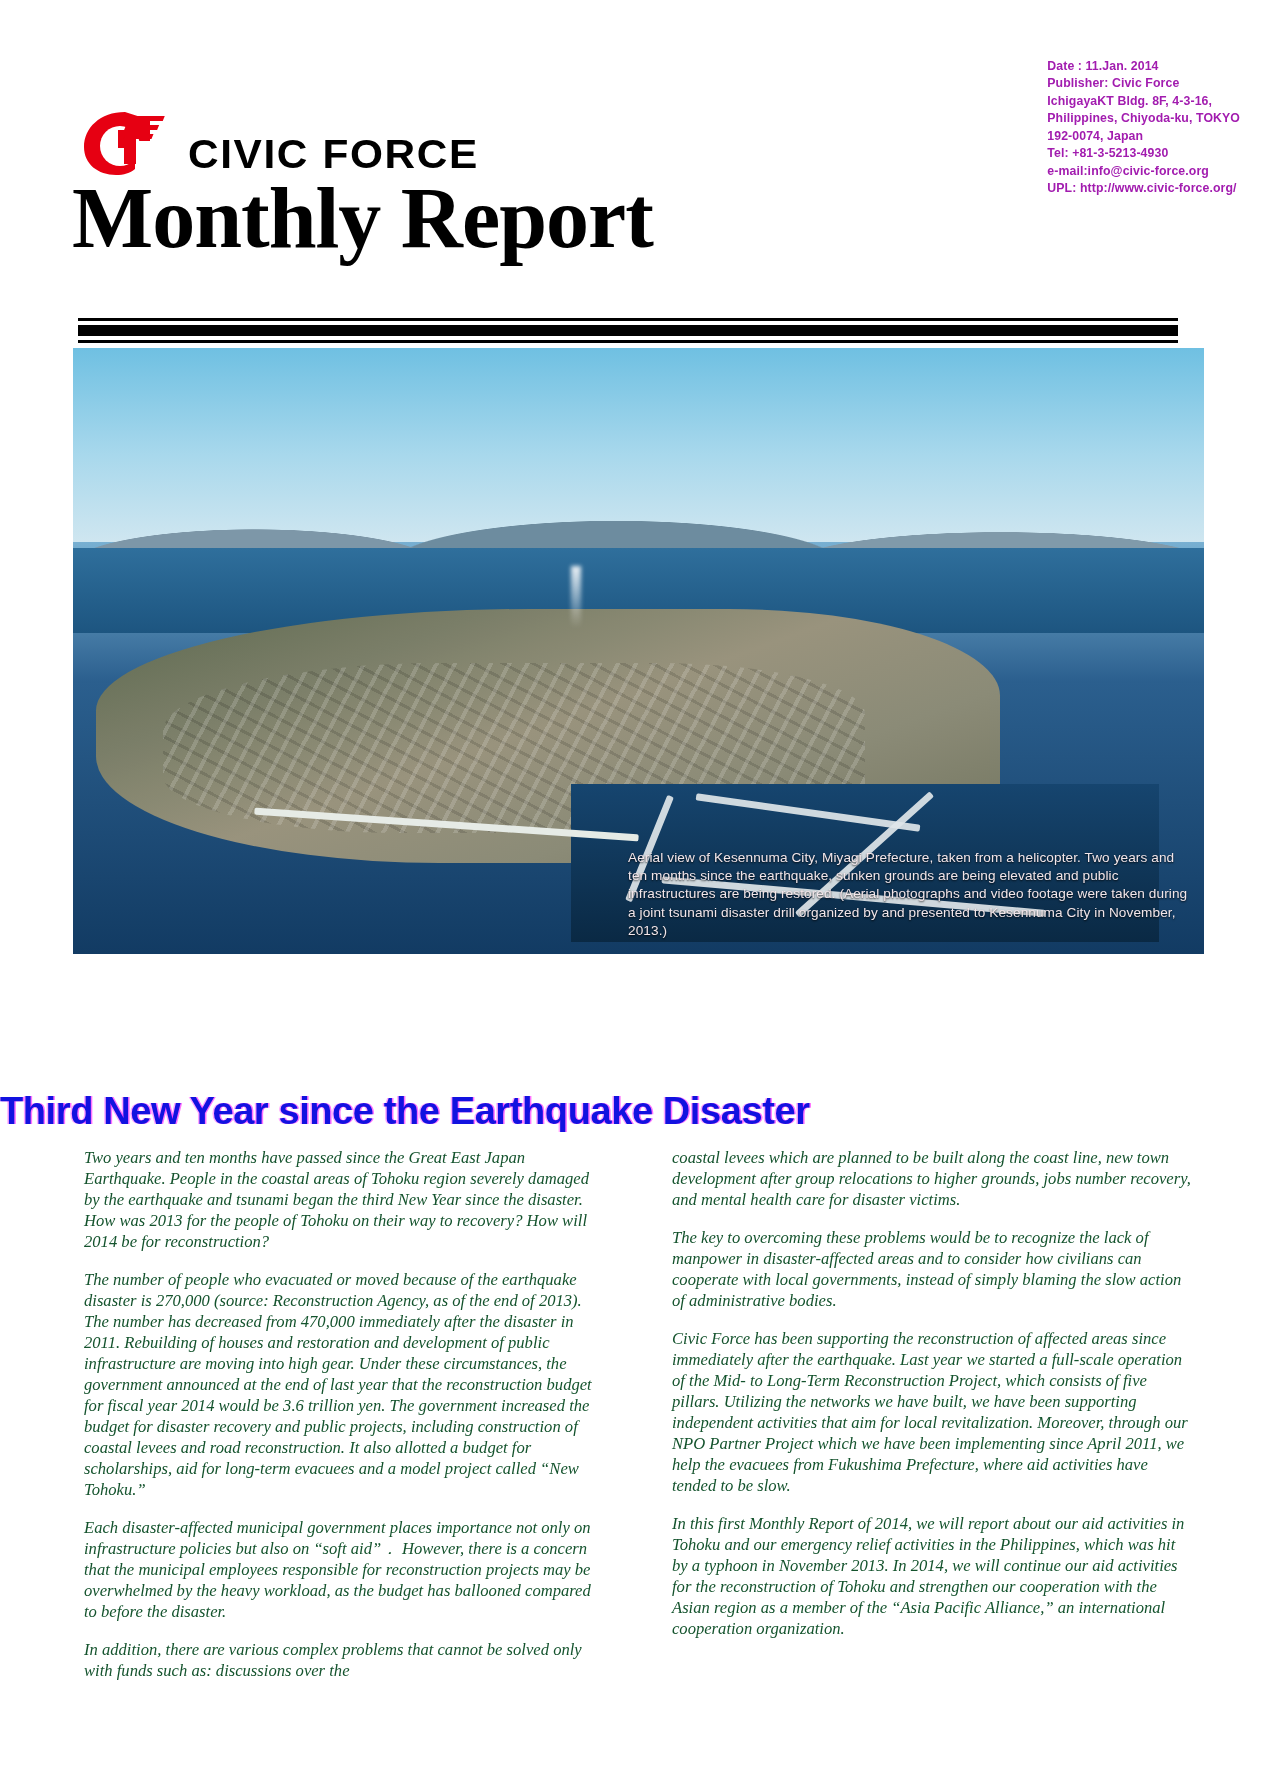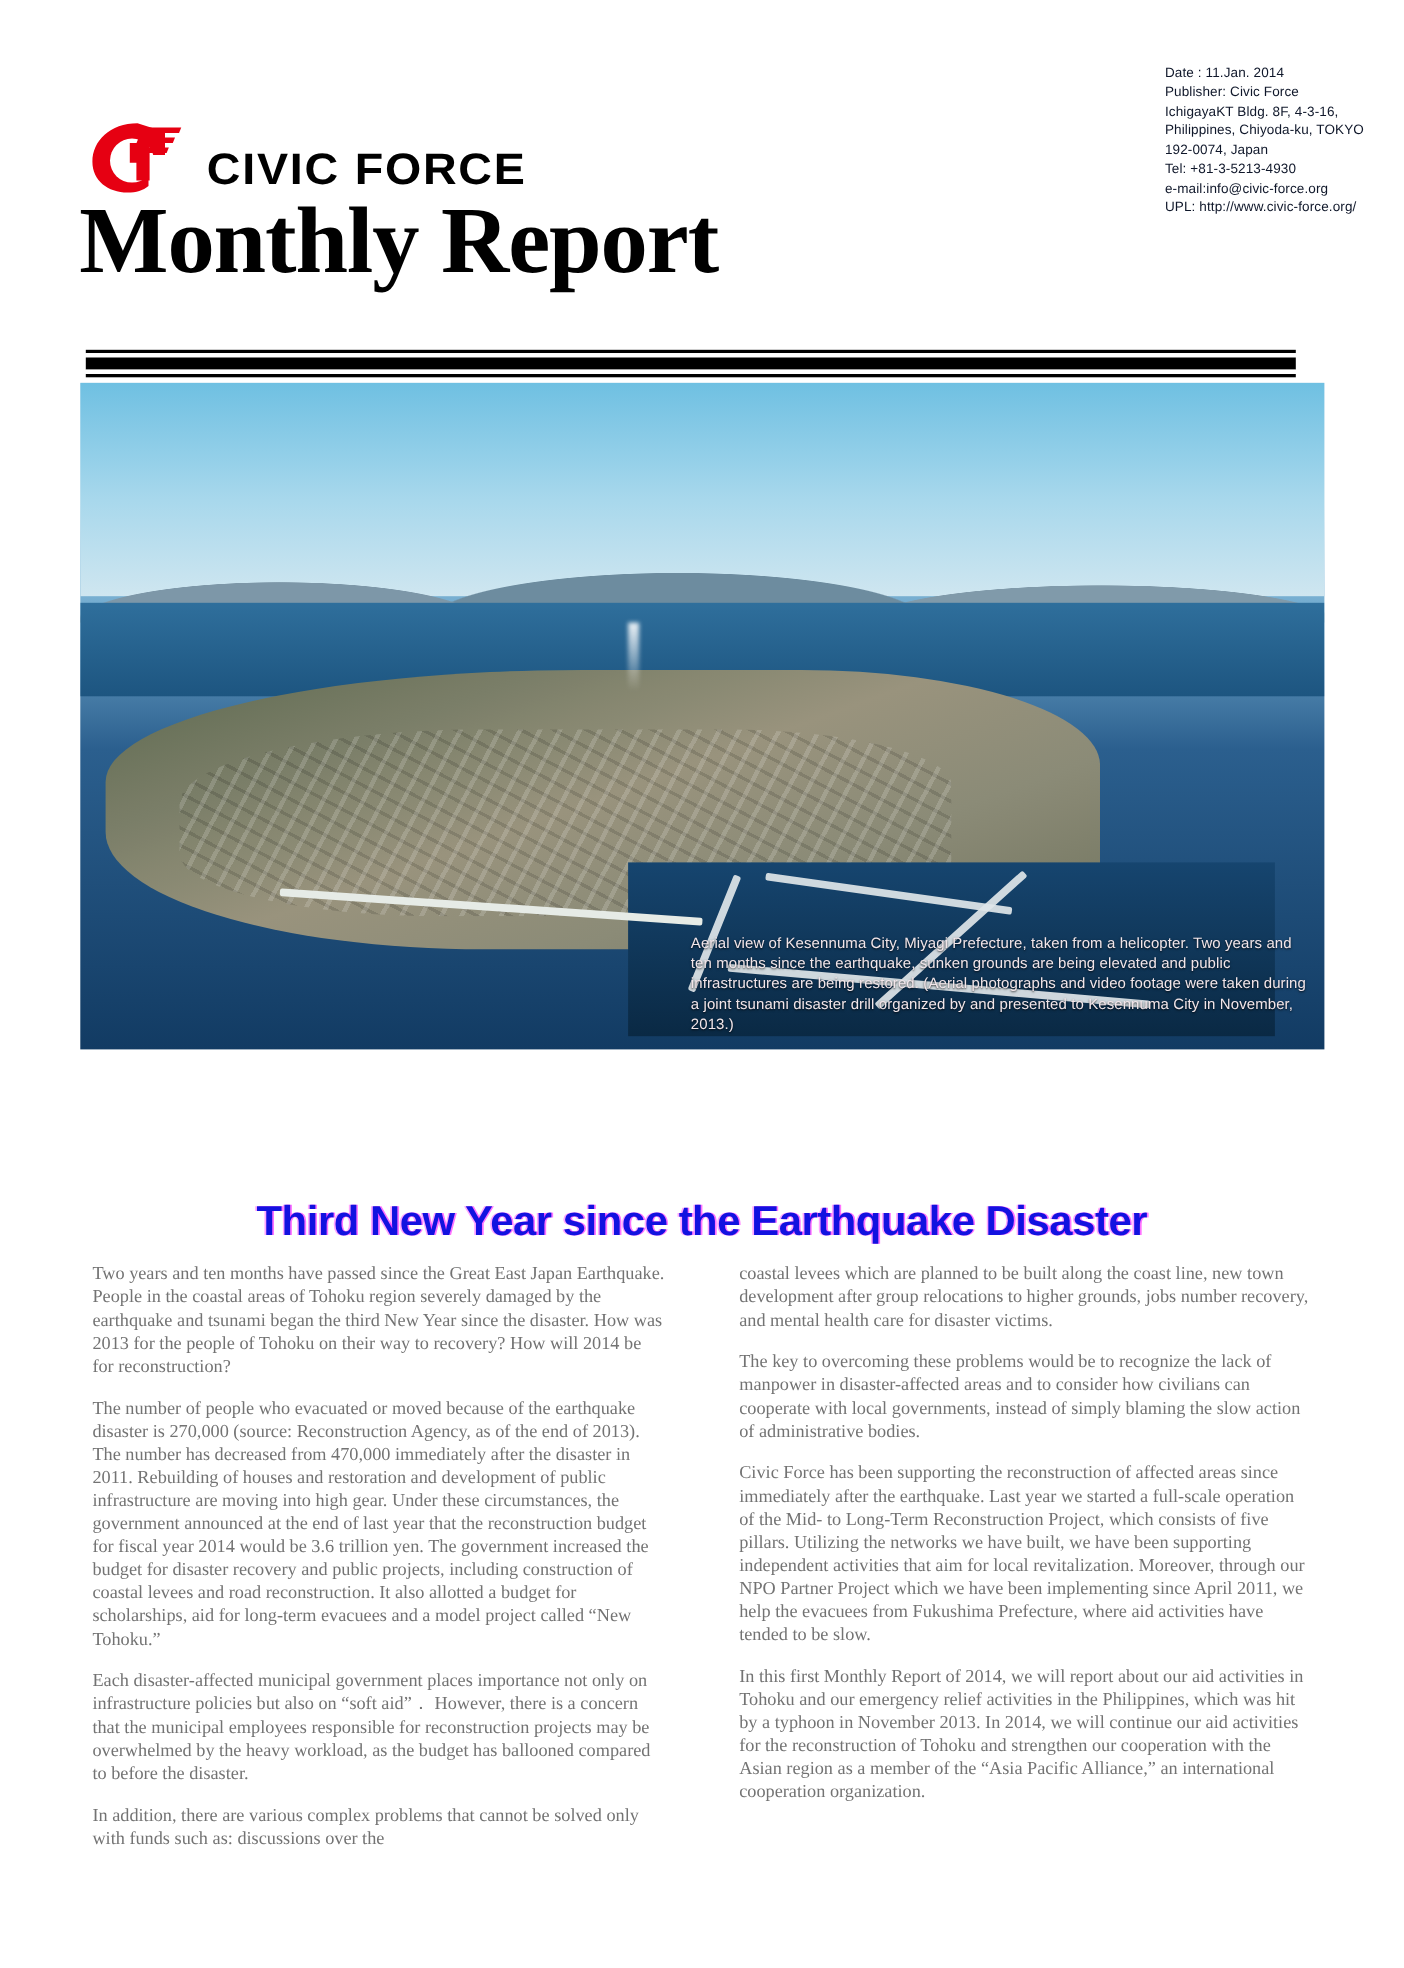--- a/index.html
+++ b/index.html
@@ -11,21 +11,21 @@
   }
   .page { position: relative; width: 1276px; height: 1789px; background:#fff; }
 
   
   .masthead { position: relative; height: 330px; }
 
   .pub-block {
     position: absolute; top: 58px; right: 36px;
     font-family: "Liberation Sans", sans-serif;
     font-size: 12.3px; line-height: 1.42;
-    color: #0f172a; font-weight: 400; letter-spacing: .1px;
+    color: #a21caf; font-weight: 700; letter-spacing: .1px;
     text-align: left;
   }
   .pub-block div { white-space: nowrap; }
 
   .logo-row { position: absolute; left: 78px; top: 108px; display: flex; align-items: flex-end; }
   .cf-mark { position: relative; width: 96px; height: 70px; margin-right: 14px; }
   .brand-name {
     font-family: "Liberation Sans", sans-serif;
     font-weight: 700; font-size: 40px; letter-spacing: 1.5px;
     color: #000; line-height: 1; margin-bottom: 4px;
@@ -117,38 +117,37 @@
     font-family: "Liberation Sans", sans-serif;
     font-size: 13.6px; line-height: 1.34; color: #f2e6ea;
     text-shadow: 0 1px 2px rgba(0,0,0,.85);
     letter-spacing: .1px;
     margin-top: 48px;
   }
 
   
   .headline {
     position: absolute; left: 0; top: 1090px; width: 1276px;
-    text-align: center;
     font-family: "Liberation Sans", sans-serif;
     font-weight: 700; font-size: 38px; letter-spacing: -.4px;
     color: #1212e0;
     text-shadow: 1.5px 0 0 rgba(255,0,255,.55), -1.5px 0 0 rgba(255,0,255,.35);
   }
 
   
   .columns {
     position: absolute; left: 84px; top: 1148px;
     width: 1110px; height: 620px;
     display: flex; gap: 66px;
   }
   .col { width: 522px; }
   .col p {
     font-family: "Liberation Serif", serif;
-    font-size: 16.6px; line-height: 1.265; color: #737373;
-    margin-bottom: 17px; text-align: left;
+    font-size: 16.6px; line-height: 1.265; color: #14532d;
+    margin-bottom: 17px; text-align: left; font-style: italic;
   }
 </style>
 </head>
 <body>
 
 <div class="page">
 
   <div class="masthead">
 
     <div class="pub-block">

